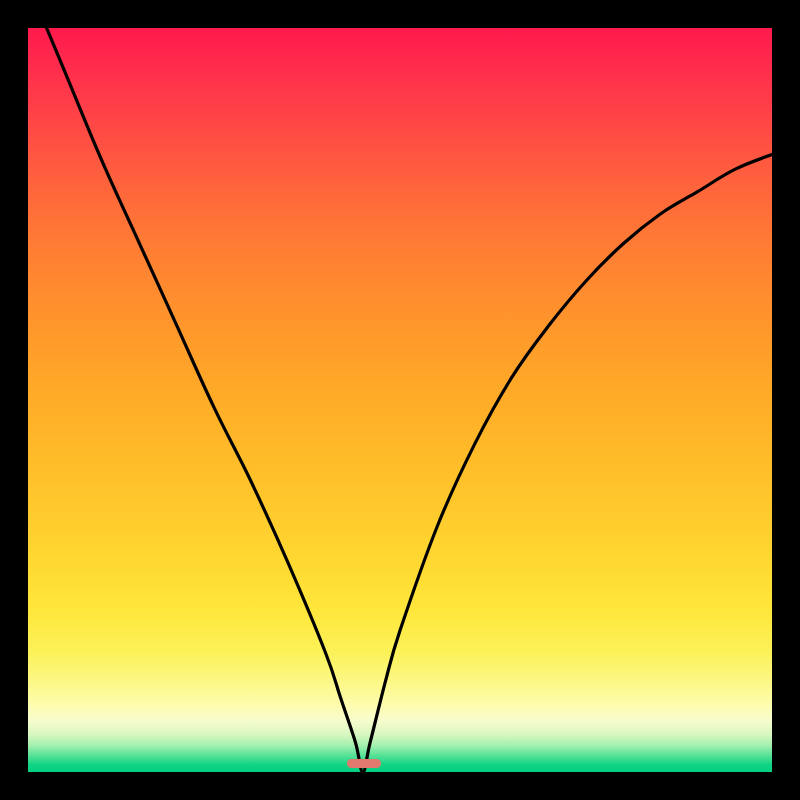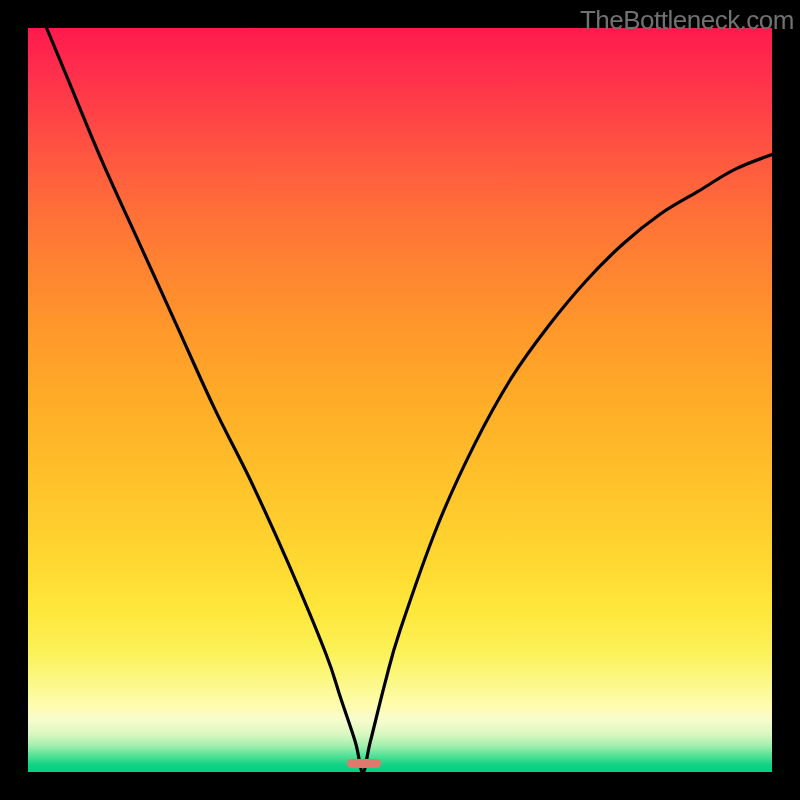--- a/index.html
+++ b/index.html
@@ -78,21 +78,20 @@
     background: #e0796d;
     border-radius: 8px;
     z-index: 3;
   }
 </style>
 </head>
 <body>
 
 <div class="container">
 
-  <div class="watermark">TheBottleneck.com</div>
 
   <div class="plot-area">
     <div class="gradient-bg"></div>
 
     <svg class="curve-svg" viewBox="0 0 744 744" preserveAspectRatio="none">
       <path id="curve-path" fill="none" stroke="#000" stroke-width="3.2" stroke-linecap="round" d="M 0.0 -44.6 C 6.7 -28.6, 23.8 12.5, 37.2 44.6 C 50.6 76.8, 61.0 103.1, 74.4 133.9 C 87.8 164.7, 98.2 186.3, 111.6 215.8 C 125.0 245.2, 135.4 268.1, 148.8 297.6 C 162.2 327.1, 172.6 351.3, 186.0 379.4 C 199.4 407.6, 209.8 425.7, 223.2 453.8 C 236.6 482.0, 247.0 504.9, 260.4 535.7 C 273.8 566.5, 288.2 600.9, 297.6 625.0 C 307.0 649.1, 307.1 653.5, 312.5 669.6 C 317.8 685.7, 323.3 700.8, 327.4 714.2 C 331.4 727.6, 332.1 744.0, 334.8 744.0 C 337.5 744.0, 338.2 730.3, 342.2 714.2 C 346.3 698.2, 351.8 674.8, 357.1 654.7 C 362.5 634.6, 362.6 630.8, 372.0 602.6 C 381.4 574.5, 395.8 532.0, 409.2 498.5 C 422.6 465.0, 433.0 443.4, 446.4 416.6 C 459.8 389.9, 470.2 371.1, 483.6 349.7 C 497.0 328.3, 507.4 315.0, 520.8 297.6 C 534.2 280.2, 544.6 267.7, 558.0 253.0 C 571.4 238.2, 581.8 227.8, 595.2 215.8 C 608.6 203.7, 619.0 195.4, 632.4 186.0 C 645.8 176.6, 656.2 171.7, 669.6 163.7 C 683.0 155.6, 693.4 148.1, 706.8 141.4 C 720.2 134.7, 737.3 129.2, 744.0 126.5"></path>
     </svg>
 
     <div id="marker" class="marker" style="left: 319.176px; top: 730.608px; width: 34.224px; height: 9.672px;"></div>
   </div>

